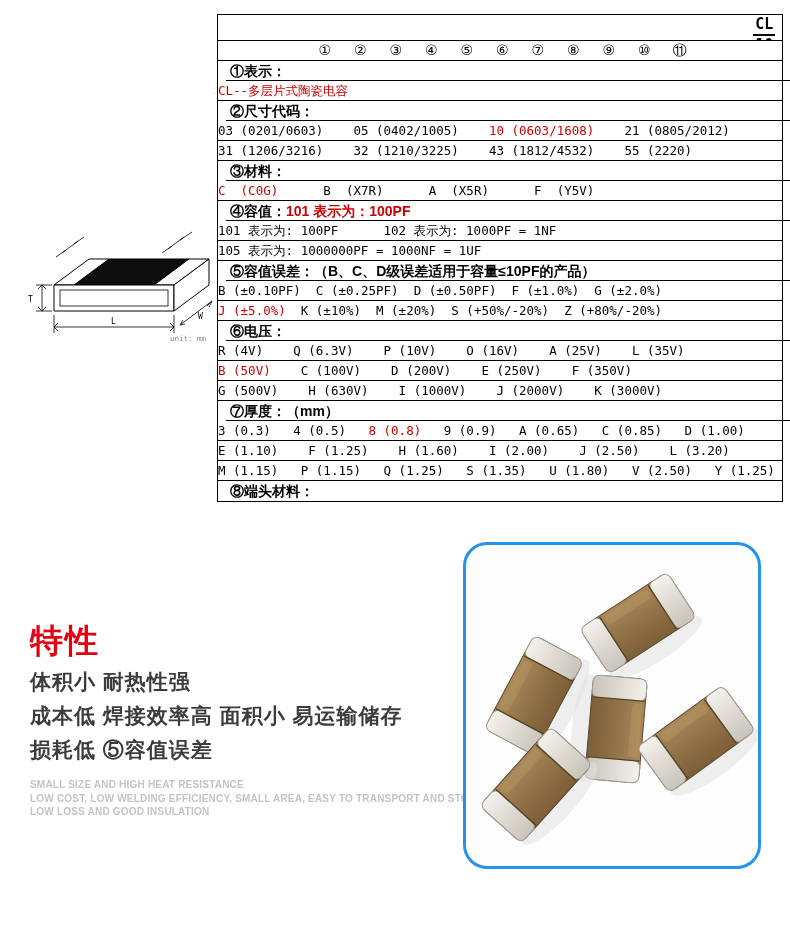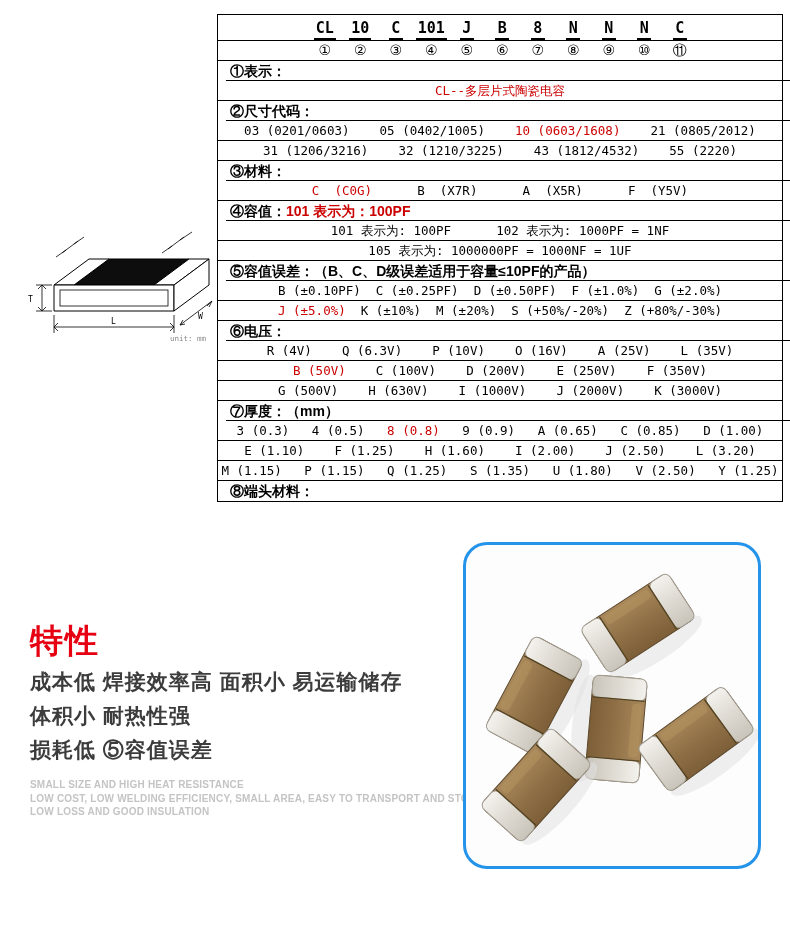--- a/index.html
+++ b/index.html
@@ -12,35 +12,35 @@
   
   #spec-table {
     position:absolute; left:217px; top:14px; width:566px;
     border:1px solid #000; background:#fff;
   }
   .t-row {
     width:100%; height:20px; line-height:19px; border-bottom:1px solid #000;
     overflow:hidden; white-space:pre;
   }
   .t-row:last-child { border-bottom:none; }
-  .t-row.code { height:26px; display:flex; align-items:flex-end; padding-left:89px; border-bottom:1px solid #000; }
+  .t-row.code { height:26px; display:flex; align-items:flex-end; padding-left:89px; border-bottom:1px solid #000;flex-direction:column; }
   .t-row.idx  { display:flex; align-items:center; padding-left:89px; }
   .code-cell { width:35.5px; display:flex; justify-content:center; }
   .code-letter {
     font-family:"DejaVu Sans Mono", monospace; font-weight:bold; font-size:15px;
     line-height:19px; border-bottom:2px solid #000; padding:0 2px; min-width:14px;
     text-align:center; color:#000;
   }
   .code-index { font-size:14px; color:#000; font-family:"DejaVu Sans", sans-serif; }
   .t-row.label {
     font-weight:bold; font-size:14px; padding-left:4px; color:#000;
     font-family:"Liberation Sans", sans-serif; line-height:20px;margin-left:8px;
   }
   .t-row.center {
-    text-align:center; font-size:12.5px; color:#000;
+    text-align:left; font-size:12.5px; color:#000;
     font-family:"DejaVu Sans Mono", monospace; line-height:20px;
   }
   .seg { white-space:pre; }
   .seg.red { color:var(--table-red, #cc0000); }
   .t-row.label .seg { font-weight:bold; }
 
   
   #dim-diagram { position:absolute; left:22px; top:203px; width:195px; height:145px; }
 
   
@@ -81,21 +81,21 @@
         <div class="t-row label"><span class="seg">②尺寸代码：</span></div>
         <div class="t-row center"><span class="seg">03 (0201/0603)    05 (0402/1005)    </span><span class="seg red">10 (0603/1608)</span><span class="seg">    21 (0805/2012)</span></div>
         <div class="t-row center"><span class="seg">31 (1206/3216)    32 (1210/3225)    43 (1812/4532)    55 (2220)</span></div>
         <div class="t-row label"><span class="seg">③材料：</span></div>
         <div class="t-row center"><span class="seg red">C  (C0G)</span><span class="seg">      B  (X7R)      A  (X5R)      F  (Y5V)</span></div>
         <div class="t-row label"><span class="seg">④容值：</span><span class="seg red">101 表示为：100PF</span></div>
         <div class="t-row center"><span class="seg">101 表示为: 100PF      102 表示为: 1000PF = 1NF</span></div>
         <div class="t-row center"><span class="seg">105 表示为: 1000000PF = 1000NF = 1UF</span></div>
         <div class="t-row label"><span class="seg">⑤容值误差：（B、C、D级误差适用于容量≤10PF的产品）</span></div>
         <div class="t-row center"><span class="seg">B (±0.10PF)  C (±0.25PF)  D (±0.50PF)  F (±1.0%)  G (±2.0%)</span></div>
-        <div class="t-row center"><span class="seg red">J (±5.0%)</span><span class="seg">  K (±10%)  M (±20%)  S (+50%/-20%)  Z (+80%/-30%)</span></div>
+        <div class="t-row center"><span class="seg red">J (±5.0%)</span><span class="seg">  K (±10%)  M (±20%)  S (+50%/-20%)  Z (+80%/-20%)</span></div>
         <div class="t-row label"><span class="seg">⑥电压：</span></div>
         <div class="t-row center"><span class="seg">R (4V)    Q (6.3V)    P (10V)    O (16V)    A (25V)    L (35V)</span></div>
         <div class="t-row center"><span class="seg red">B (50V)</span><span class="seg">    C (100V)    D (200V)    E (250V)    F (350V)</span></div>
         <div class="t-row center"><span class="seg">G (500V)    H (630V)    I (1000V)    J (2000V)    K (3000V)</span></div>
         <div class="t-row label"><span class="seg">⑦厚度：（mm）</span></div>
         <div class="t-row center"><span class="seg">3 (0.3)   4 (0.5)   </span><span class="seg red">8 (0.8)</span><span class="seg">   9 (0.9)   A (0.65)   C (0.85)   D (1.00)</span></div>
         <div class="t-row center"><span class="seg">E (1.10)    F (1.25)    H (1.60)    I (2.00)    J (2.50)    L (3.20)</span></div>
         <div class="t-row center"><span class="seg">M (1.15)   P (1.15)   Q (1.25)   S (1.35)   U (1.80)   V (2.50)   Y (1.25)</span></div>
         <div class="t-row label"><span class="seg">⑧端头材料：</span></div>
       </div>
@@ -122,22 +122,22 @@
     <text x="89" y="121" font-size="8" fill="#000" font-family="DejaVu Sans Mono, monospace">L</text>
 
     <path d="M158,122 L190,98 M163,121 L158,122 L161,117 M185,103 L190,98 L187,104" stroke="#000" stroke-width="0.8" fill="none"></path>
     <text x="176" y="116" font-size="8" fill="#000" font-family="DejaVu Sans Mono, monospace">W</text>
 
     <text x="148" y="138" font-size="7.5" fill="#8a8a8a" font-family="DejaVu Sans Mono, monospace">unit: mm</text>
   </svg>
 
   <div id="features">
     <div id="feature-title">特性</div>
+    <div class="feature-line">体积小 耐热性强</div>
     <div class="feature-line">成本低 焊接效率高 面积小 易运输储存</div>
-    <div class="feature-line">体积小 耐热性强</div>
     <div class="feature-line">损耗低 ⑤容值误差</div>
     <div id="feature-english">
       <div class="feature-en-line">SMALL SIZE AND HIGH HEAT RESISTANCE</div>
       <div class="feature-en-line">LOW COST, LOW WELDING EFFICIENCY, SMALL AREA, EASY TO TRANSPORT AND STORE</div>
       <div class="feature-en-line">LOW LOSS AND GOOD INSULATION</div>
     </div>
   </div>
 
   <div id="photo-box">
     <svg width="292" height="321" viewBox="0 0 292 321">

